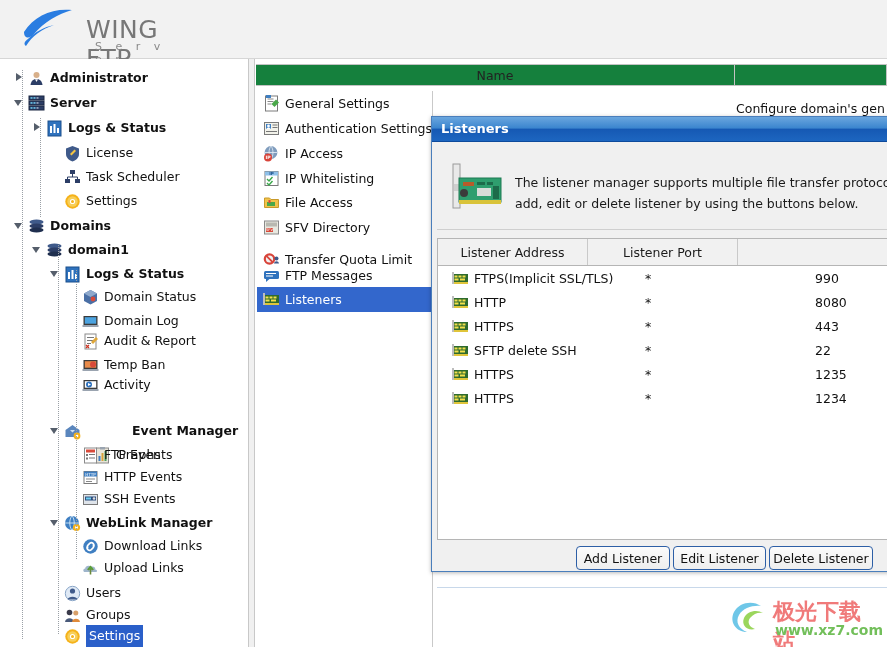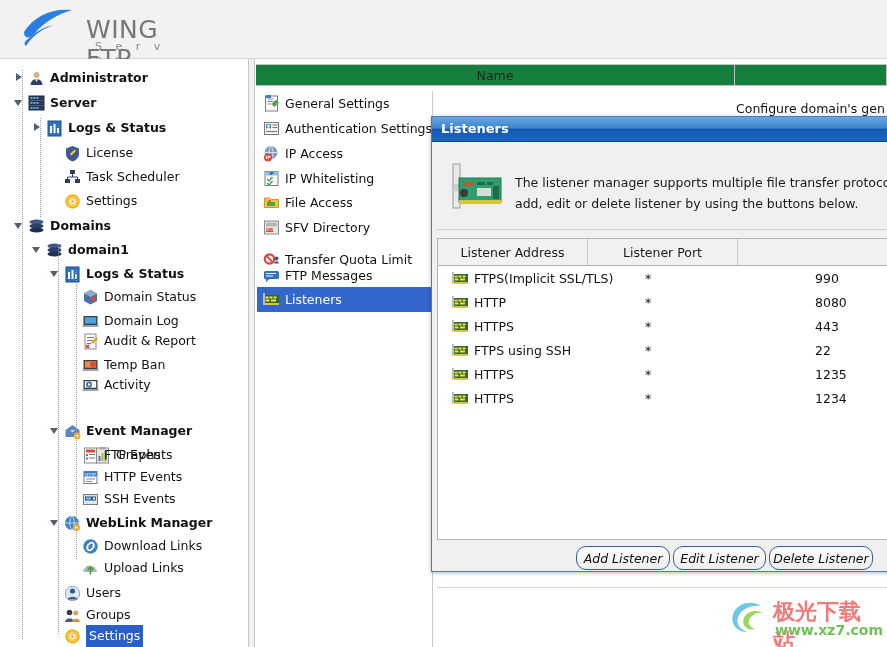--- a/index.html
+++ b/index.html
@@ -136,23 +136,23 @@
   .tbl-row { display: flex; height: 24px; align-items: center; }
   .tbl-row .c1 { width: 185px; display: flex; align-items: center; padding-left: 14px; }
   .tbl-row .c1 .lbl { font-size: 12.5px; color: #111; }
   .tbl-row .c2 { width: 150px; font-size: 12.5px; color: #111; padding-left: 22px; }
   .tbl-row .c3 { width: 150px; font-size: 12.5px; color: #111; padding-left: 42px; }
 
   .dlg-btns { position: absolute; left: 0; top: 404px; width: 100%; height: 28px; }
   .dbtn {
     position: absolute; top: 0; height: 24px;
     background: linear-gradient(to bottom, #fbfbfb, #eeeeee);
-    border: 1px solid #2d5fa6; border-radius: 10px;
+    border: 1px solid #2d5fa6; border-radius: 4px;
     font-size: 12.5px; color: #111; font-family: "DejaVu Sans", "Liberation Sans", sans-serif;
-    display: flex; align-items: center; justify-content: center; cursor: pointer; font-style: italic;
+    display: flex; align-items: center; justify-content: center; cursor: pointer;
   }
   .dlg-footline {
     position: absolute; left: 5px; top: 445px; width: 508px; height: 1px; background: #c8d8ea;
   }
 
   
   .watermark { position: absolute; left: 727px; top: 597px; width: 155px; height: 45px; }
   .wm-cn {
     position: absolute; left: 46px; top: 0px;
     font-size: 22px; font-weight: bold; color: #f07a7a;
@@ -351,21 +351,21 @@
             <svg width="17" height="17" viewBox="0 0 17 17" style="position: absolute; left: 0px; top: 0px;">
               <rect x="2.5" y="1" width="12" height="15" fill="#e8e4d8" stroke="#8a8a8a"></rect>
               <rect x="4.5" y="9" width="2" height="5" fill="#3f7fc2"></rect>
               <rect x="7.5" y="6" width="2" height="8" fill="#d8a33a"></rect>
               <rect x="10.5" y="4" width="2" height="10" fill="#49a05a"></rect>
               <rect x="6" y="0" width="5" height="2.5" fill="#9aa4b0"></rect>
             </svg>
           </span>
           <span class="tlabel">Graphs</span>
         </div>
-        <div class="tnode bold" style="left: 64px; top: 362px;">
+        <div class="tnode bold" style="left: 64px; top: 362px; gap: 46px;">
           <span class="arrow expanded" style="position: absolute; left: -14px; top: 4px;"></span>
           <span class="ico">
             <svg width="17" height="17" viewBox="0 0 17 17" style="position: absolute; left: 0px; top: 0px;">
               <path d="M1.5 7 L8.5 2 L15.5 7 V14 H1.5 Z" fill="#5a86bd"></path>
               <path d="M1.5 7 H6 L8.5 9.5 L11 7 H15.5" fill="#cfe0f2"></path>
               <circle cx="13" cy="13" r="3.4" fill="#f5b21a"></circle>
               <circle cx="13" cy="13" r="1.3" fill="#ffffff"></circle>
             </svg>
           </span>
           <span class="tlabel">Event Manager</span>
@@ -693,21 +693,21 @@
                     <rect x="1" y="4" width="15" height="8" fill="#2e6b2e"></rect>
                     <rect x="1" y="12" width="15" height="2" fill="#e0c53a"></rect>
                     <rect x="2.5" y="5.5" width="3" height="2" fill="#f2e04a"></rect>
                     <rect x="6.5" y="5.5" width="3" height="2" fill="#f2e04a"></rect>
                     <rect x="10.5" y="5.5" width="3" height="2" fill="#f2e04a"></rect>
                     <rect x="2.5" y="8.5" width="4" height="2" fill="#f2e04a"></rect>
                     <rect x="8" y="8.5" width="5" height="2" fill="#f2e04a"></rect>
                     <rect x="0" y="2" width="2" height="12" fill="#bdbdbd"></rect>
                   </svg>
                 </span>
-                <span class="lbl">FTPS using SSH</span>
+                <span class="lbl">SFTP delete SSH</span>
               </div>
               <div class="c2">*</div>
               <div class="c3">22</div>
             </div>
             <div class="tbl-row">
               <div class="c1">
                 <span class="ico">
                   <svg width="17" height="17" viewBox="0 0 17 17" style="position: absolute; left: 0px; top: 0px;">
                     <rect x="1" y="4" width="15" height="8" fill="#2e6b2e"></rect>
                     <rect x="1" y="12" width="15" height="2" fill="#e0c53a"></rect>

